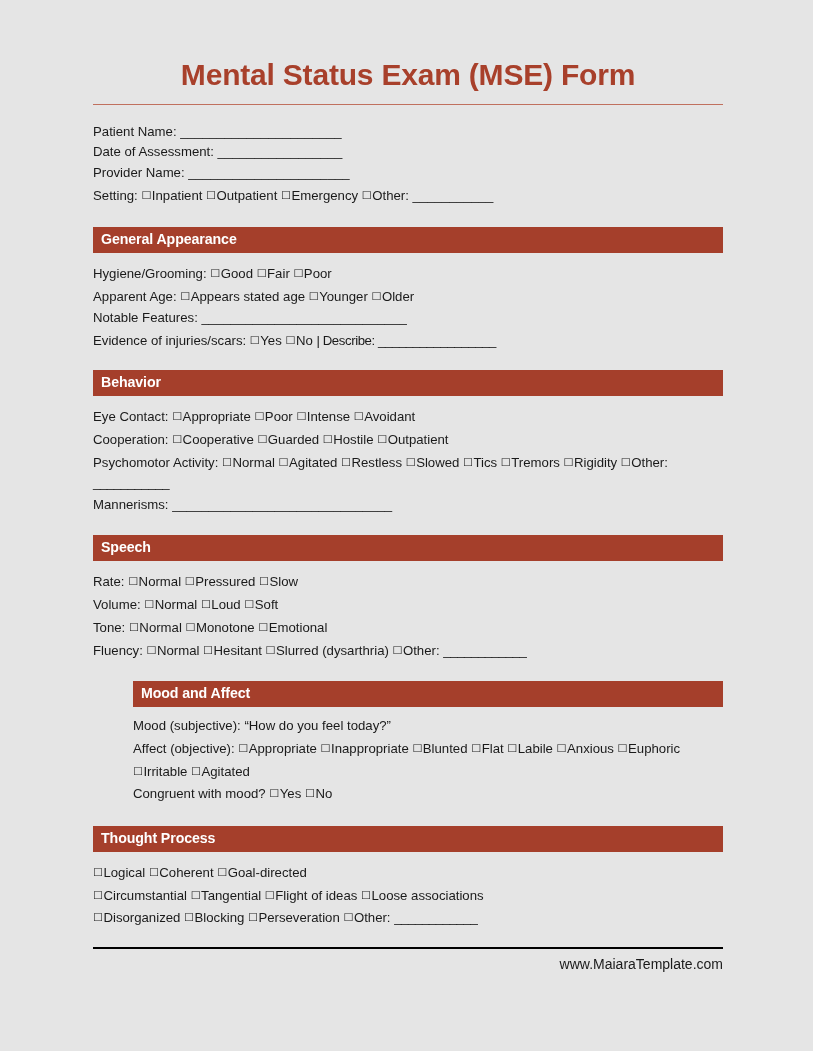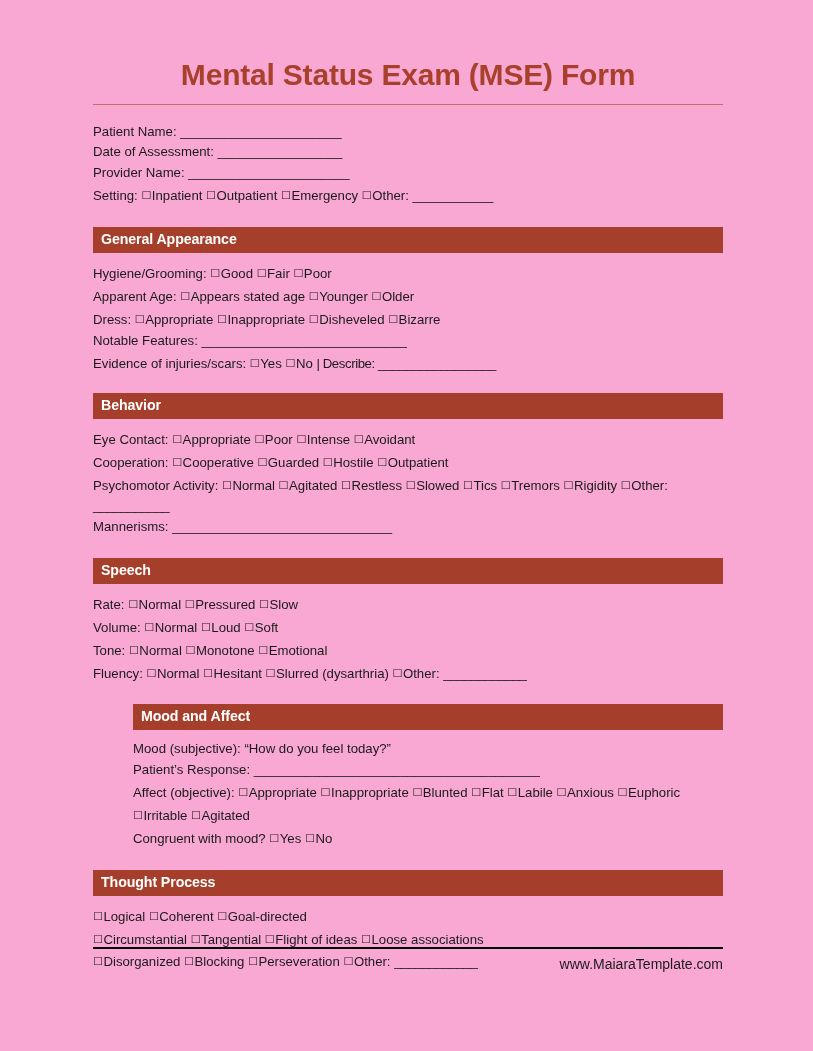--- a/index.html
+++ b/index.html
@@ -13,21 +13,21 @@
     font-family: "Liberation Sans", "DejaVu Sans", sans-serif;
     color: #1a1a1a;
     position: relative;
     overflow: hidden;
   }
   .page {
     position: absolute;
     left: 0; top: 0;
     width: 813px;
     height: 1051px;
-    background: #f9a8d4;
+    background: #e5e5e5;
   }
   .content {
     position: absolute;
     left: 93px;
     top: 0;
     width: 630px;
   }
 
   
   .doc-title {
@@ -126,21 +126,20 @@
       <div class="line">Provider Name: ______________________</div>
       <div class="line" id="setting-line">Setting: <span class="cb">□</span><span>Inpatient </span><span class="cb">□</span><span>Outpatient </span><span class="cb">□</span><span>Emergency </span><span class="cb">□</span><span>Other: ___________</span></div>
     </div>
 
     <div id="sections-host">
         <div class="section sec-general">
           <div class="section-bar">General Appearance</div>
           <div class="section-body">
             <div class="line"><span>Hygiene/Grooming: </span><span class="cb">□</span><span>Good </span><span class="cb">□</span><span>Fair </span><span class="cb">□</span><span>Poor </span></div>
             <div class="line"><span>Apparent Age: </span><span class="cb">□</span><span>Appears stated age </span><span class="cb">□</span><span>Younger </span><span class="cb">□</span><span>Older </span></div>
-            <div class="line"><span>Dress: </span><span class="cb">□</span><span>Appropriate </span><span class="cb">□</span><span>Inappropriate </span><span class="cb">□</span><span>Disheveled </span><span class="cb">□</span><span>Bizarre </span></div>
             <div class="line"><span>Notable Features: ____________________________</span></div>
             <div class="line"><span>Evidence of injuries/scars: </span><span class="cb">□</span><span>Yes </span><span class="cb">□</span><span>No </span><span class="blank">|  Describe: _________________</span></div>
           </div>
         </div>
         <div class="section sec-behavior">
           <div class="section-bar">Behavior</div>
           <div class="section-body">
             <div class="line"><span>Eye Contact: </span><span class="cb">□</span><span>Appropriate </span><span class="cb">□</span><span>Poor </span><span class="cb">□</span><span>Intense </span><span class="cb">□</span><span>Avoidant </span></div>
             <div class="line"><span>Cooperation: </span><span class="cb">□</span><span>Cooperative </span><span class="cb">□</span><span>Guarded </span><span class="cb">□</span><span>Hostile </span><span class="cb">□</span><span>Outpatient </span></div>
             <div class="line"><span>Psychomotor Activity: </span><span class="cb">□</span><span>Normal </span><span class="cb">□</span><span>Agitated </span><span class="cb">□</span><span>Restless </span><span class="cb">□</span><span>Slowed </span><span class="cb">□</span><span>Tics </span><span class="cb">□</span><span>Tremors </span><span class="cb">□</span><span>Rigidity </span><span class="cb">□</span><span>Other: </span><span class="blank">___________</span></div>
@@ -153,21 +152,20 @@
             <div class="line"><span>Rate: </span><span class="cb">□</span><span>Normal </span><span class="cb">□</span><span>Pressured </span><span class="cb">□</span><span>Slow </span></div>
             <div class="line"><span>Volume: </span><span class="cb">□</span><span>Normal </span><span class="cb">□</span><span>Loud </span><span class="cb">□</span><span>Soft </span></div>
             <div class="line"><span>Tone: </span><span class="cb">□</span><span>Normal </span><span class="cb">□</span><span>Monotone </span><span class="cb">□</span><span>Emotional </span></div>
             <div class="line"><span>Fluency: </span><span class="cb">□</span><span>Normal </span><span class="cb">□</span><span>Hesitant </span><span class="cb">□</span><span>Slurred (dysarthria) </span><span class="cb">□</span><span>Other: </span><span class="blank">____________</span></div>
           </div>
         </div>
         <div class="section sec-mood">
           <div class="section-bar">Mood and Affect</div>
           <div class="section-body">
             <div class="line"><span>Mood (subjective): “How do you feel today?”</span></div>
-            <div class="line"><span>Patient’s Response: _______________________________________</span></div>
             <div class="line"><span>Affect (objective): </span><span class="cb">□</span><span>Appropriate </span><span class="cb">□</span><span>Inappropriate </span><span class="cb">□</span><span>Blunted </span><span class="cb">□</span><span>Flat </span><span class="cb">□</span><span>Labile </span><span class="cb">□</span><span>Anxious </span><span class="cb">□</span><span>Euphoric </span><span class="cb">□</span><span>Irritable </span><span class="cb">□</span><span>Agitated </span></div>
             <div class="line"><span>Congruent with mood? </span><span class="cb">□</span><span>Yes </span><span class="cb">□</span><span>No </span></div>
           </div>
         </div>
         <div class="section sec-thought">
           <div class="section-bar">Thought Process</div>
           <div class="section-body">
             <div class="line"><span class="cb">□</span><span>Logical </span><span class="cb">□</span><span>Coherent </span><span class="cb">□</span><span>Goal-directed </span></div>
             <div class="line"><span class="cb">□</span><span>Circumstantial </span><span class="cb">□</span><span>Tangential </span><span class="cb">□</span><span>Flight of ideas </span><span class="cb">□</span><span>Loose associations </span></div>
             <div class="line"><span class="cb">□</span><span>Disorganized </span><span class="cb">□</span><span>Blocking </span><span class="cb">□</span><span>Perseveration </span><span class="cb">□</span><span>Other: </span><span class="blank">____________</span></div>

